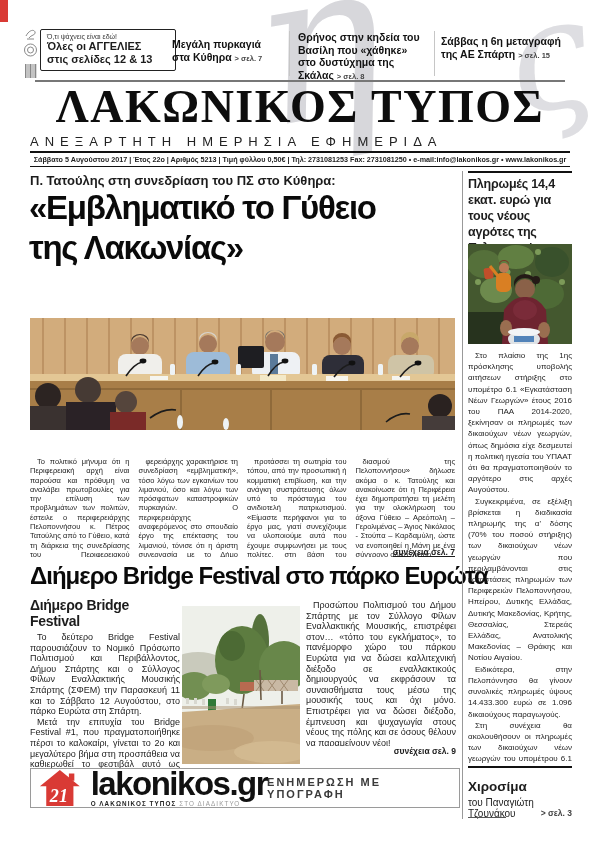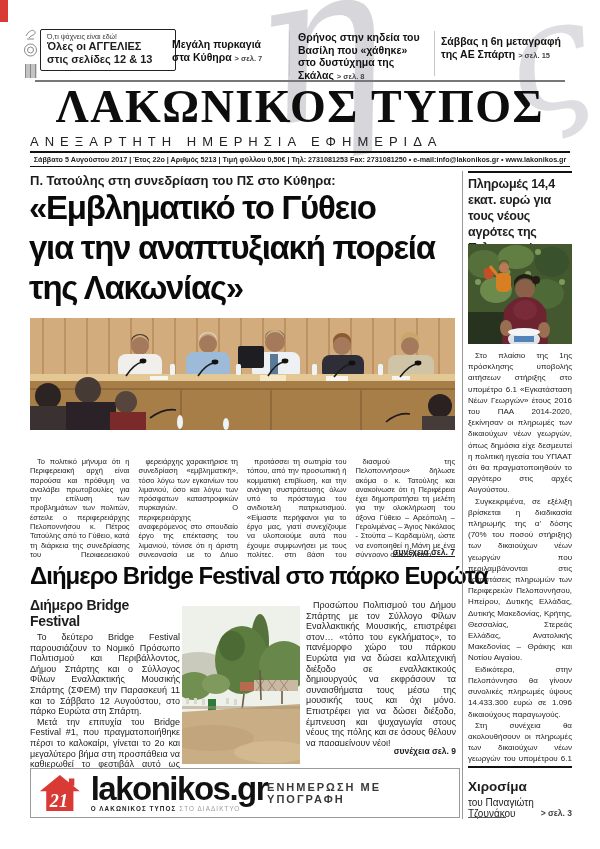--- a/index.html
+++ b/index.html
@@ -92,21 +92,20 @@
 
   <div class="abs mast-title" style="left:30px;top:84px;width:540px;">ΛΑΚΩΝΙΚΟΣ ΤΥΠΟΣ</div>
   <div class="abs mast-sub" style="left:30px;top:134px;width:540px;">ΑΝΕΞΑΡΤΗΤΗ ΗΜΕΡΗΣΙΑ ΕΦΗΜΕΡΙΔΑ</div>
   <div class="abs" style="left:30px;top:151px;width:540px;height:2px;background:#111;"></div>
   <div class="abs dateline" style="left:30px;top:155px;width:540px;">Σάββατο 5 Αυγούστου 2017 | Έτος 22ο | Αριθμός 5213 | Τιμή φύλλου 0,50€ | Τηλ: 2731081253 Fax: 2731081250 • e-mail:info@lakonikos.gr • www.lakonikos.gr</div>
   <div class="abs" style="left:30px;top:166px;width:540px;height:1px;background:#111;"></div>
 
   <div class="abs kicker" style="left:30px;top:173px;width:420px;">Π. Τατούλης στη συνεδρίαση του ΠΣ στο Κύθηρα:</div>
   <div class="abs headline" style="left:29px;top:188px;width:430px;">
     <div>«Εμβληματικό το Γύθειο</div>
-    <div>για την αναπτυξιακή πορεία</div>
     <div>της Λακωνίας»</div>
   </div>
 
   <svg class="abs photo" style="left:30px;top:318px;" width="425" height="112" viewBox="0 0 425 112">
     <rect width="425" height="112" fill="#d2ac7c"></rect>
     <g fill="#bd9364">
       <rect x="12" y="0" width="2" height="60"></rect>
         <rect x="34" y="0" width="2" height="60"></rect>
         <rect x="56" y="0" width="2" height="60"></rect>
         <rect x="78" y="0" width="2" height="60"></rect>
@@ -261,21 +260,21 @@
     <ellipse cx="90" cy="146" rx="38" ry="11" fill="#d4bb92" opacity="0.8"></ellipse>
   </svg>
 
   <div class="abs" style="left:306px;top:600px;width:150px;">
     <div class="bcol" style="height:146px;">
       <p>Προσώπου Πολιτισμού του Δήμου Σπάρτης με τον Σύλλογο Φίλων Εναλλακτικής Μουσικής, επιστρέφει στον… «τόπο του εγκλήματος», το πανέμορφο χώρο του πάρκου Ευρώτα για να δώσει καλλιτεχνική διέξοδο σε εναλλακτικούς δημιουργούς να εκφράσουν τα συναισθήματα τους μέσω της μουσικής τους και όχι μόνο. Επιστρέφει για να δώσει διέξοδο, έμπνευση και ψυχαγωγία στους νέους της πόλης και σε όσους θέλουν να παραμείνουν νέοι!</p>
     </div>
     <div class="cont">συνέχεια σελ. 9</div>
   </div>
 
-  <div class="abs banner" style="left:30px;top:768px;width:430px;height:50px;">
+  <div class="abs banner" style="left:30px;top:768px;width:430px;height:40px;">
     <svg width="46" height="42" viewBox="0 0 46 42">
       <path d="M23,1 L45,19 L38,19 L38,41 L8,41 L8,19 L1,19 Z" fill="#d93a35"></path>
       <rect x="33" y="5" width="6" height="8" fill="#d93a35"></rect>
       <text x="12" y="36" font-family="Liberation Serif, serif" font-style="italic" font-weight="bold" font-size="20" fill="#ffffff">21</text>
     </svg>
     <div style="margin-left:10px;display:flex;flex-direction:column;">
       <div class="site">lakonikos.gr</div>
       <div class="sitecap">
         <span class="b">Ο ΛΑΚΩΝΙΚΟΣ ΤΥΠΟΣ </span><span class="g">ΣΤΟ ΔΙΑΔΙΚΤΥΟ</span>
       </div>

